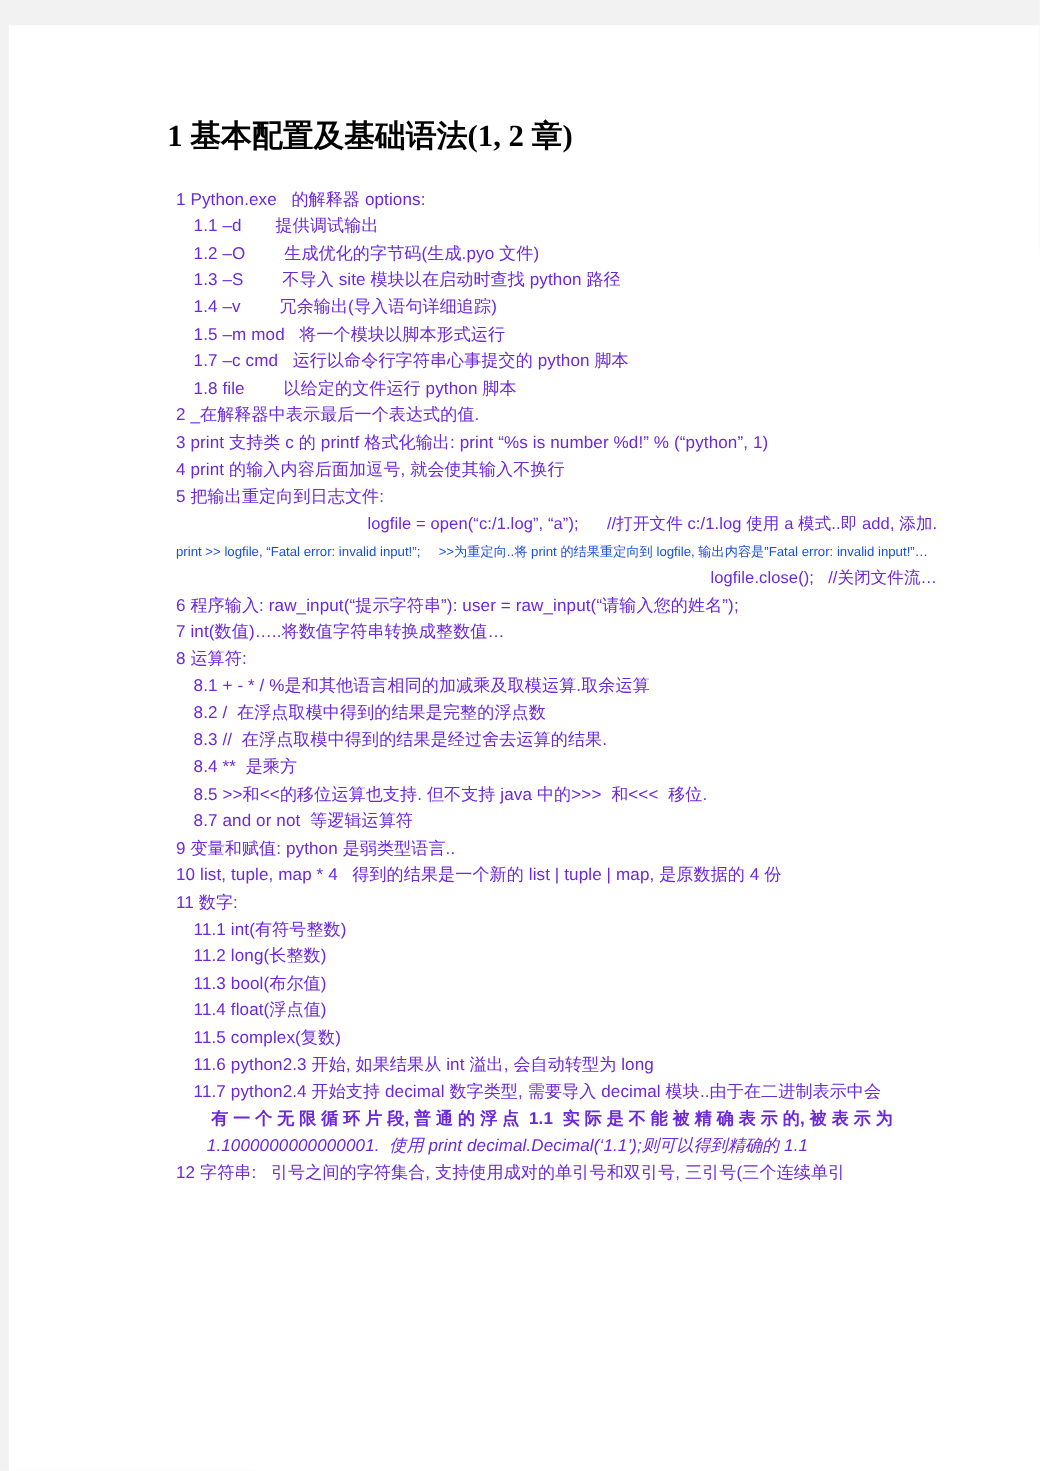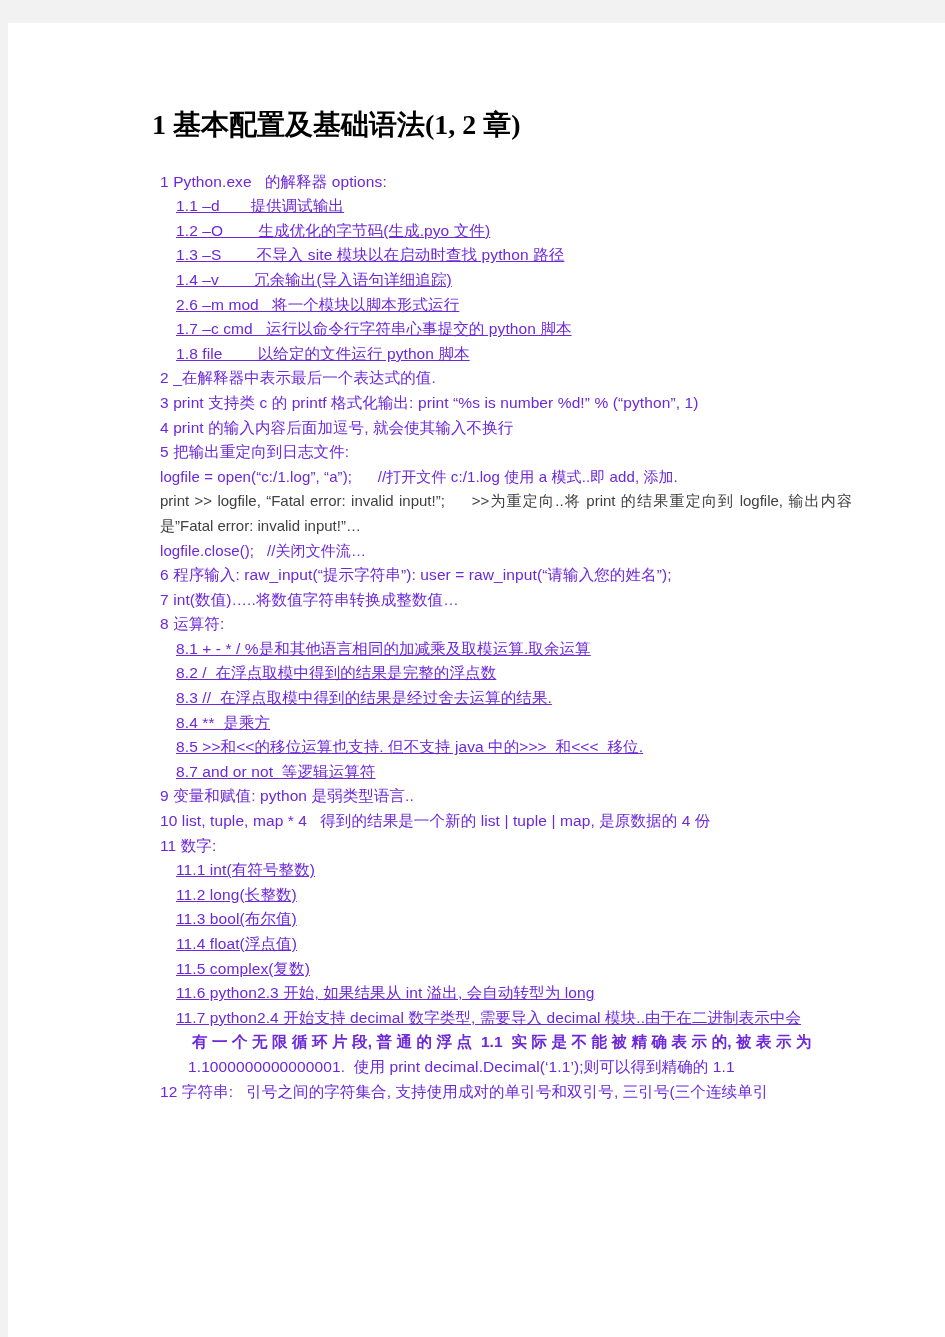--- a/index.html
+++ b/index.html
@@ -39,51 +39,52 @@
     line-height: 1.2;
   }
   .line {
     font-size: 15.5px;
     line-height: 24.6px;
     color: #6d28d9;
     white-space: pre-wrap;
     letter-spacing: 0.1px;
   }
   .lvl1 { padding-left: 8px; }
-  .lvl2 { padding-left: 24px; text-decoration: underline; }
+  .lvl2 { padding-left: 24px; }
   .flush { padding-left: 8px; }
   .code {
     font-size: 15px;
     line-height: 24.6px;
+    text-align: right;
   }
   .wrapblk {
-    font-size: 15px;
+    font-size: 12px;
     line-height: 24.6px;
-    color: #404040;
+    color: #1d4ed8;
     white-space: pre-wrap;
     padding-left: 8px;
     text-align: justify;
   }
   .cont2 { padding-left: 40px; font-weight: bold; }
-  .cont3 { padding-left: 36px; }
+  .cont3 { padding-left: 36px; font-style: italic; }
 </style>
 </head>
 <body>
 
 <div id="page">
   <div id="content">
 
     <h1 class="doc-title">1 基本配置及基础语法(1, 2 章)</h1>
 
     <div class="line lvl1">1 Python.exe   的解释器 options:</div>
     <div class="line lvl2">1.1 –d       提供调试输出</div>
     <div class="line lvl2">1.2 –O        生成优化的字节码(生成.pyo 文件)</div>
     <div class="line lvl2">1.3 –S        不导入 site 模块以在启动时查找 python 路径</div>
     <div class="line lvl2">1.4 –v        冗余输出(导入语句详细追踪)</div>
-    <div class="line lvl2">2.6 –m mod   将一个模块以脚本形式运行</div>
+    <div class="line lvl2">1.5 –m mod   将一个模块以脚本形式运行</div>
     <div class="line lvl2">1.7 –c cmd   运行以命令行字符串心事提交的 python 脚本</div>
     <div class="line lvl2">1.8 file        以给定的文件运行 python 脚本</div>
     <div class="line lvl1">2 _在解释器中表示最后一个表达式的值.</div>
     <div class="line lvl1">3 print 支持类 c 的 printf 格式化输出: print “%s is number %d!” % (“python”, 1)</div>
     <div class="line lvl1">4 print 的输入内容后面加逗号, 就会使其输入不换行</div>
     <div class="line lvl1">5 把输出重定向到日志文件:</div>
 
     <div class="line flush code">logfile = open(“c:/1.log”, “a”);      //打开文件 c:/1.log 使用 a 模式..即 add, 添加.</div>
     <div class="wrapblk code">print &gt;&gt; logfile, “Fatal error: invalid input!”;     &gt;&gt;为重定向..将 print 的结果重定向到 logfile, 输出内容是”Fatal error: invalid input!”…</div>
     <div class="line flush code">logfile.close();   //关闭文件流…</div>

